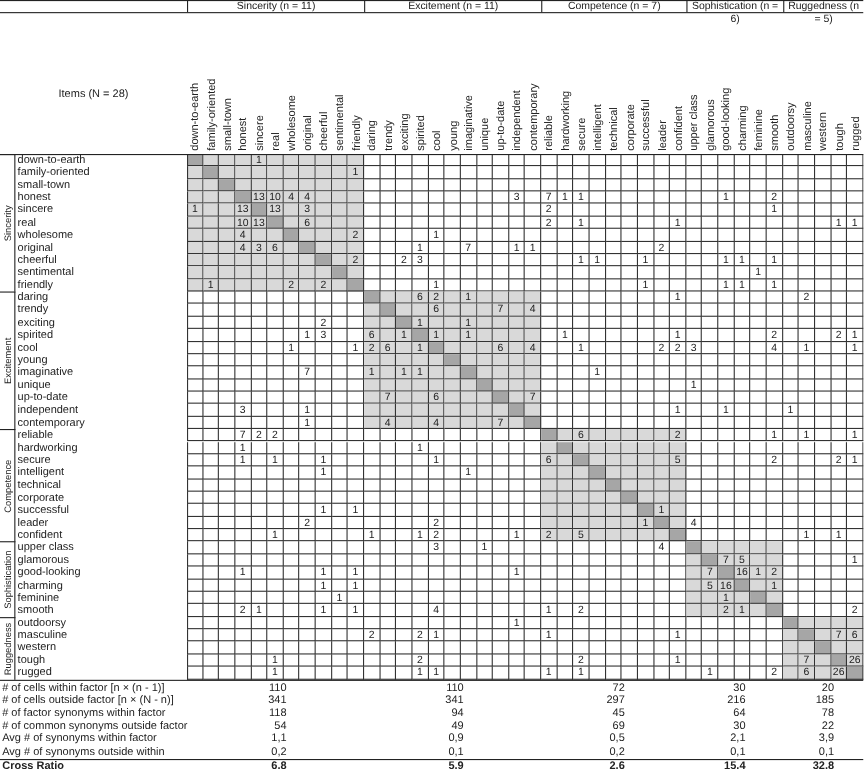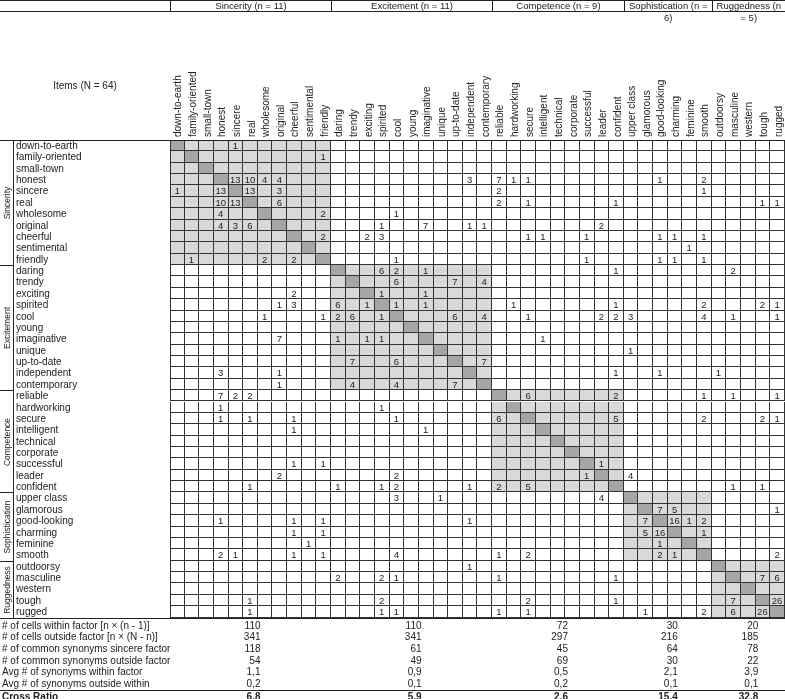--- a/index.html
+++ b/index.html
@@ -23,25 +23,25 @@
 </style>
 </head>
 <body>
 
 <div id="wrap">
   <div class="hline" style="left:0;top:0;width:785px;"></div>
   <div class="hline" style="left:0;top:11px;width:785px;"></div>
   <div id="factor-headers">
       <div class="factor-hdr" style="left: 170px; width: 161.04px;">Sincerity (n = 11)</div>
       <div class="factor-hdr" style="left: 331.04px; width: 161.04px;">Excitement (n = 11)</div>
-      <div class="factor-hdr" style="left: 492.08px; width: 131.76px;">Competence (n = 9)</div>
+      <div class="factor-hdr" style="left: 492.08px; width: 131.76px;">Competence (n = 7)</div>
       <div class="factor-hdr" style="left: 623.84px; width: 87.84px;">Sophistication (n = 6)</div>
       <div class="factor-hdr" style="left: 711.68px; width: 73.2px;">Ruggedness (n = 5)</div>
     </div>
-  <div class="items-title">Items (N = 64)</div>
+  <div class="items-title">Items (N = 28)</div>
   <div id="col-headers">
       <div class="colhdr" style="left: 170px;">
         <span>down-to-earth</span>
       </div>
       <div class="colhdr" style="left: 184.64px;">
         <span>family-oriented</span>
       </div>
       <div class="colhdr" style="left: 199.28px;">
         <span>small-town</span>
       </div>
@@ -1995,23 +1995,23 @@
       <div class="stat-val" style="left: 381.56px; top: 619.54px;">110</div>
       <div class="stat-val" style="left: 527.96px; top: 619.54px;">72</div>
       <div class="stat-val" style="left: 637.76px; top: 619.54px;">30</div>
       <div class="stat-val" style="left: 718.28px; top: 619.54px;">20</div>
       <div class="stat-label" style="top: 631.24px;"># of cells outside factor [n × (N - n)]</div>
       <div class="stat-val" style="left: 220.52px; top: 631.24px;">341</div>
       <div class="stat-val" style="left: 381.56px; top: 631.24px;">341</div>
       <div class="stat-val" style="left: 527.96px; top: 631.24px;">297</div>
       <div class="stat-val" style="left: 637.76px; top: 631.24px;">216</div>
       <div class="stat-val" style="left: 718.28px; top: 631.24px;">185</div>
-      <div class="stat-label" style="top: 642.94px;"># of common synonyms sincere factor</div>
+      <div class="stat-label" style="top: 642.94px;"># of factor synonyms within factor</div>
       <div class="stat-val" style="left: 220.52px; top: 642.94px;">118</div>
-      <div class="stat-val" style="left: 381.56px; top: 642.94px;">61</div>
+      <div class="stat-val" style="left: 381.56px; top: 642.94px;">94</div>
       <div class="stat-val" style="left: 527.96px; top: 642.94px;">45</div>
       <div class="stat-val" style="left: 637.76px; top: 642.94px;">64</div>
       <div class="stat-val" style="left: 718.28px; top: 642.94px;">78</div>
       <div class="stat-label" style="top: 654.64px;"># of common synonyms outside factor</div>
       <div class="stat-val" style="left: 220.52px; top: 654.64px;">54</div>
       <div class="stat-val" style="left: 381.56px; top: 654.64px;">49</div>
       <div class="stat-val" style="left: 527.96px; top: 654.64px;">69</div>
       <div class="stat-val" style="left: 637.76px; top: 654.64px;">30</div>
       <div class="stat-val" style="left: 718.28px; top: 654.64px;">22</div>
       <div class="stat-label" style="top: 666.34px;">Avg # of synonyms within factor</div>

